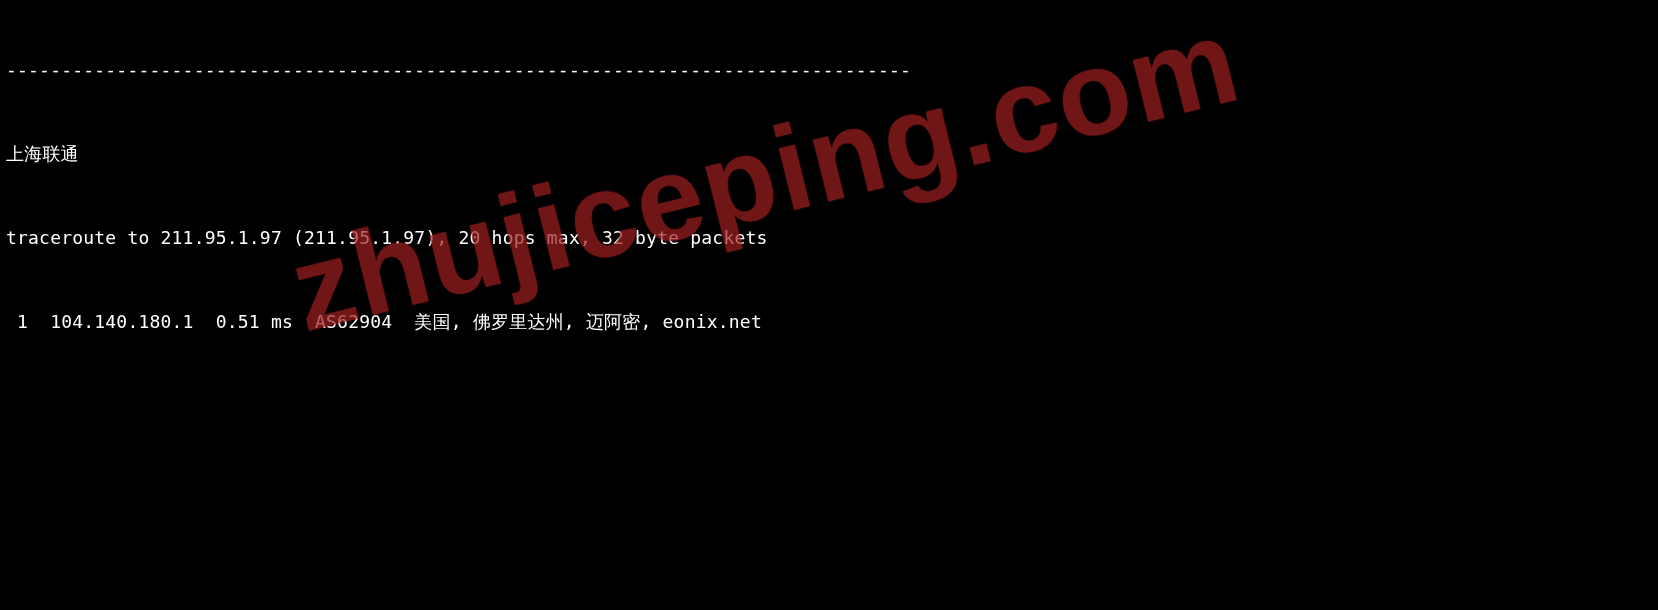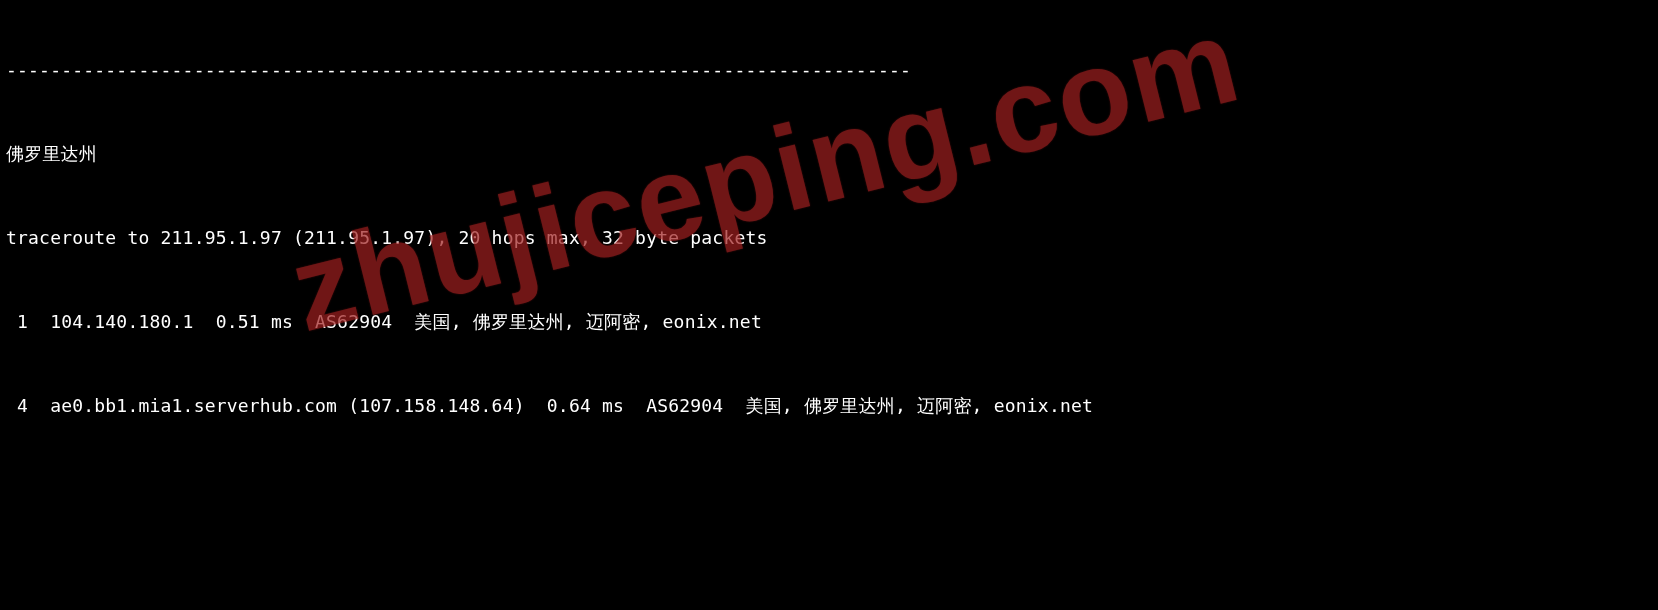--- a/index.html
+++ b/index.html
@@ -42,24 +42,23 @@
     left: 280px;
     top: 160px;
     text-shadow: 0 0 2px rgba(160,32,32,0.6);
   }
 </style>
 </head>
 <body>
 
 <div class="terminal">
   <div class="line">----------------------------------------------------------------------------------</div>
-  <div class="line">佛罗里达州</div>
+  <div class="line">上海联通</div>
   <div class="line">traceroute to 211.95.1.97 (211.95.1.97), 20 hops max, 32 byte packets</div>
   <div class="line"> 1  104.140.180.1  0.51 ms  AS62904  美国, 佛罗里达州, 迈阿密, eonix.net</div>
-  <div class="line"> 4  ae0.bb1.mia1.serverhub.com (107.158.148.64)  0.64 ms  AS62904  美国, 佛罗里达州, 迈阿密, eonix.net</div>
   
   
   
   
   
   
   
   
   
   

